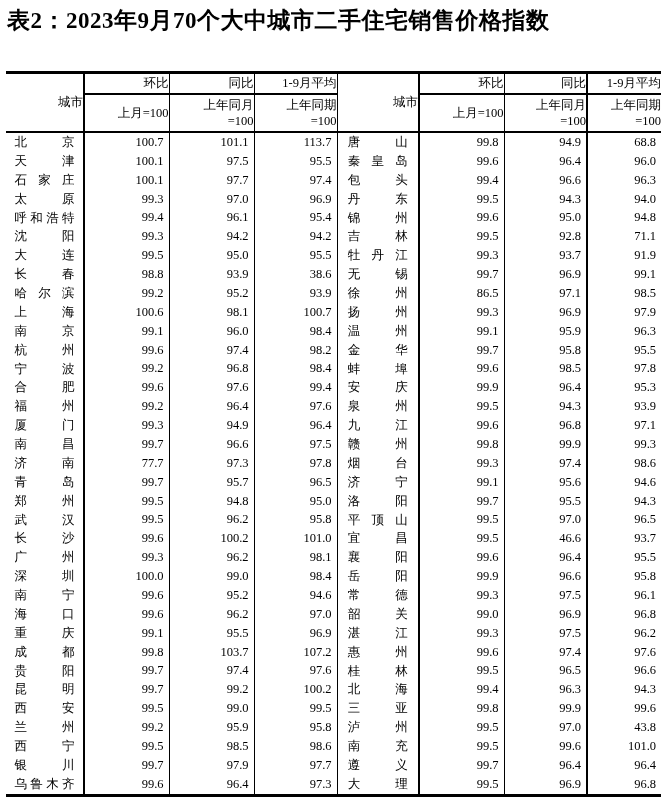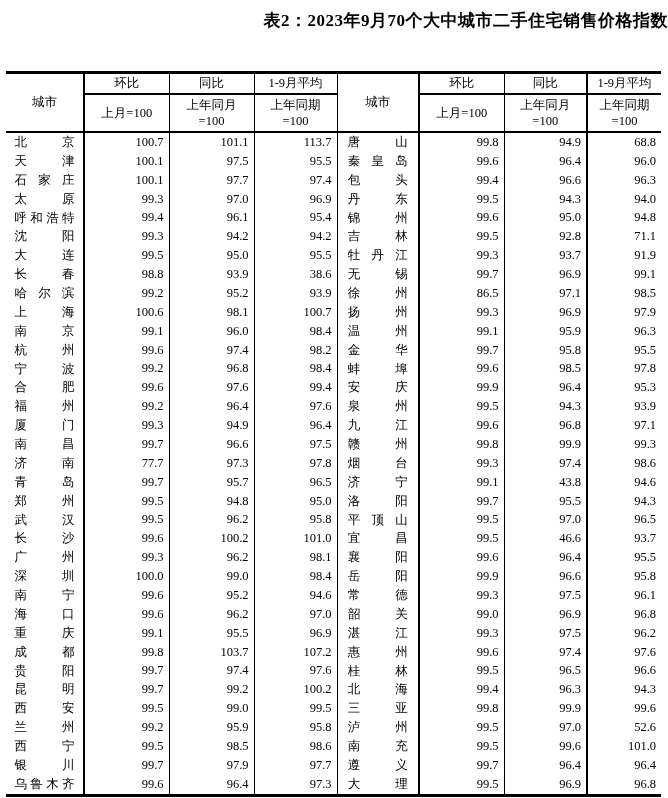--- a/index.html
+++ b/index.html
@@ -9,22 +9,22 @@
     width: 668px;
     height: 798px;
     overflow: hidden;
     font-family: "Liberation Serif", "DejaVu Serif", serif;
     color: #000;
   }
   .page-title {
     padding-top: 10px;
     height: 22px;
     line-height: 22px;
-    text-align: right;
-    font-size: 17px;
+    text-align: left;
+    font-size: 23px;
     font-weight: bold;
     letter-spacing: 0.5px;
     margin-left: 7px;
   }
   table.idx {
     margin-top: 39px;
     margin-left: 6px;
     width: 655px;
     table-layout: fixed;
     border-collapse: collapse;
@@ -39,21 +39,21 @@
   col.c3 { width: 83px; }
   col.c4 { width: 82px; }
   col.c5 { width: 85px; }
   col.c6 { width: 83px; }
   col.c7 { width: 74px; }
   
   .bR1 { border-right: 1px solid #000; }
   .bR2 { border-right: 2px solid #000; }
   thead th {
     font-weight: normal;
-    text-align: center;
+    text-align: right;
     vertical-align: middle;
     padding: 0;
   }
   thead tr.hrow1 th { height: 19px; }
   thead tr.hrow2 th { height: 36px; }
   
   thead tr.hrow1 th.grp { border-bottom: 2px solid #000; }
   
   thead th.hbot, thead th.cityhead { border-bottom: 2px solid #000; }
   thead .sub2 { line-height: 16px; }
@@ -517,21 +517,21 @@
         <td class="num bR1">99.7</td>
         <td class="num bR1">95.7</td>
         <td class="num bR1">96.5</td>
         <td class="bR2">
           <div class="city-spread">
             <span>济</span>
             <span>宁</span>
           </div>
         </td>
         <td class="num bR1">99.1</td>
-        <td class="num bR2">43.8</td>
+        <td class="num bR2">95.6</td>
         <td class="num ">94.6</td>
       </tr>
       <tr>
         <td class="bR2">
           <div class="city-spread">
             <span>郑</span>
             <span>州</span>
           </div>
         </td>
         <td class="num bR1">99.5</td>
@@ -779,21 +779,21 @@
         <td class="num bR1">95.9</td>
         <td class="num bR1">95.8</td>
         <td class="bR2">
           <div class="city-spread">
             <span>泸</span>
             <span>州</span>
           </div>
         </td>
         <td class="num bR1">99.5</td>
         <td class="num bR2">97.0</td>
-        <td class="num ">52.6</td>
+        <td class="num ">43.8</td>
       </tr>
       <tr>
         <td class="bR2">
           <div class="city-spread">
             <span>西</span>
             <span>宁</span>
           </div>
         </td>
         <td class="num bR1">99.5</td>
         <td class="num bR1">98.5</td>

